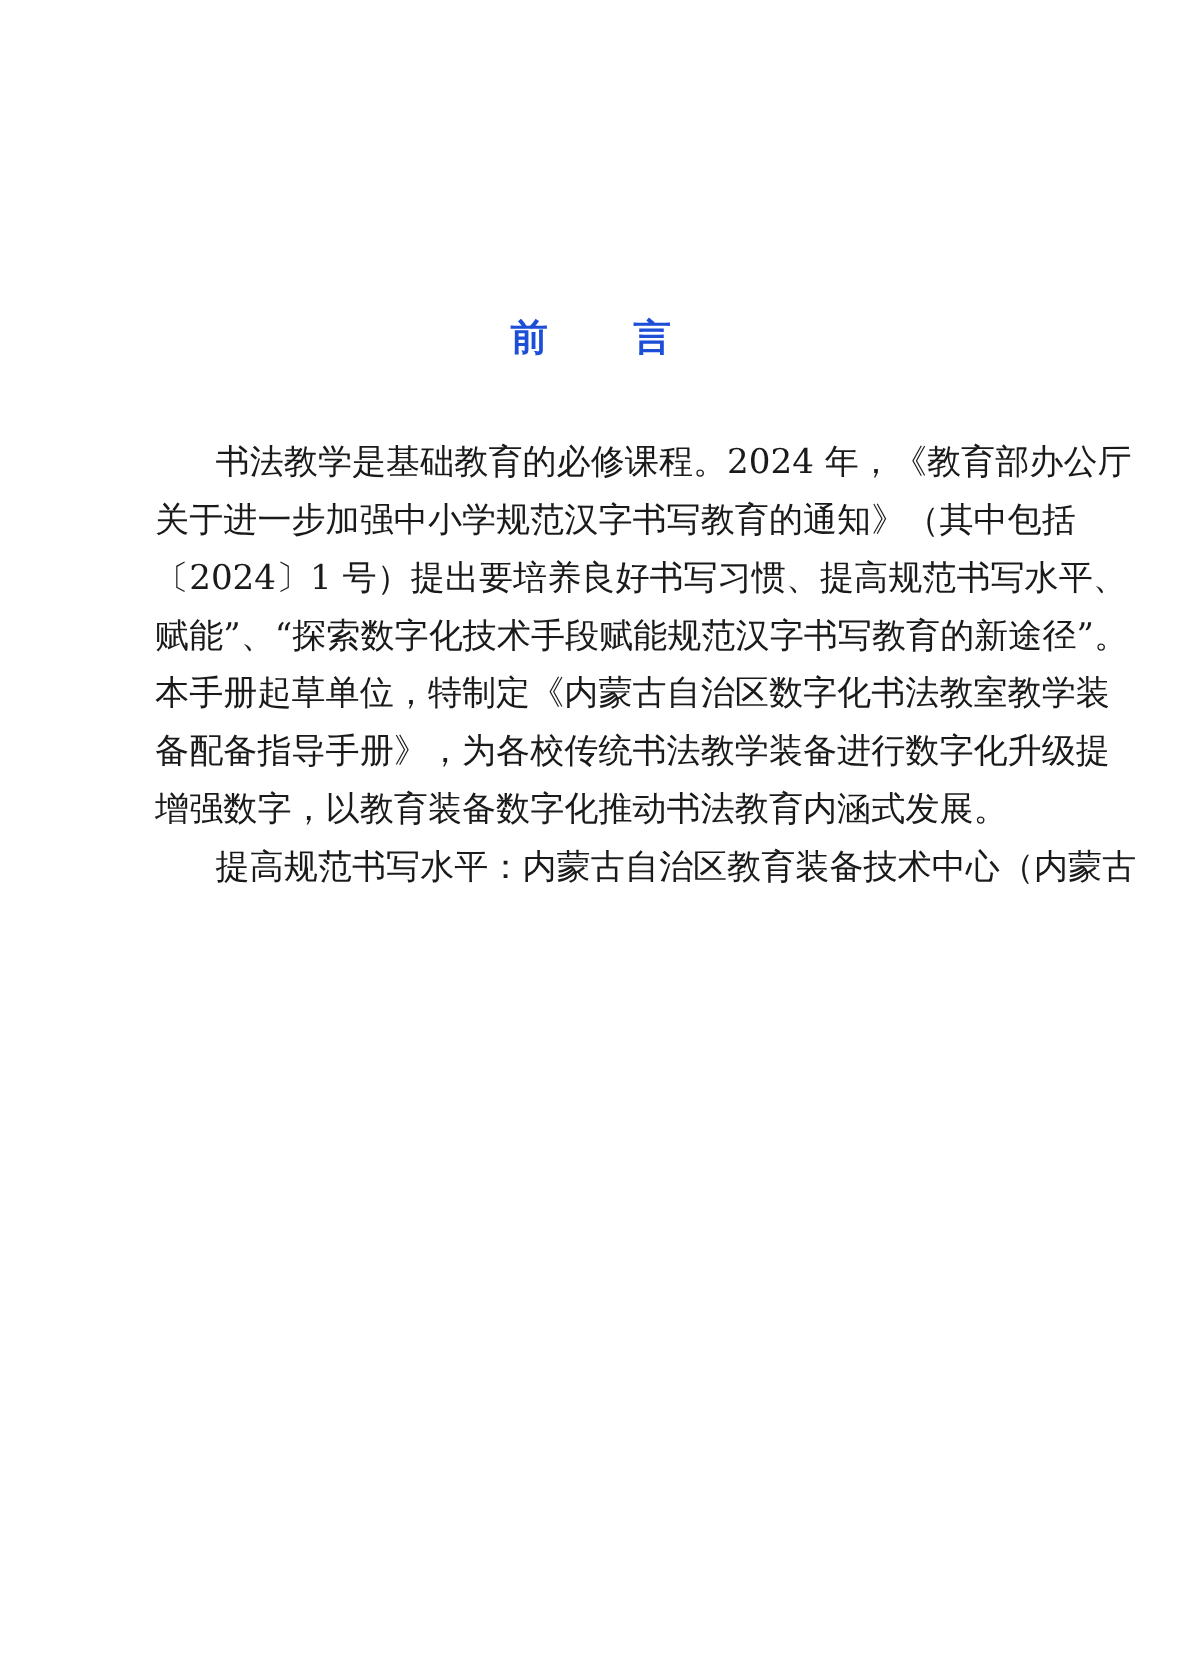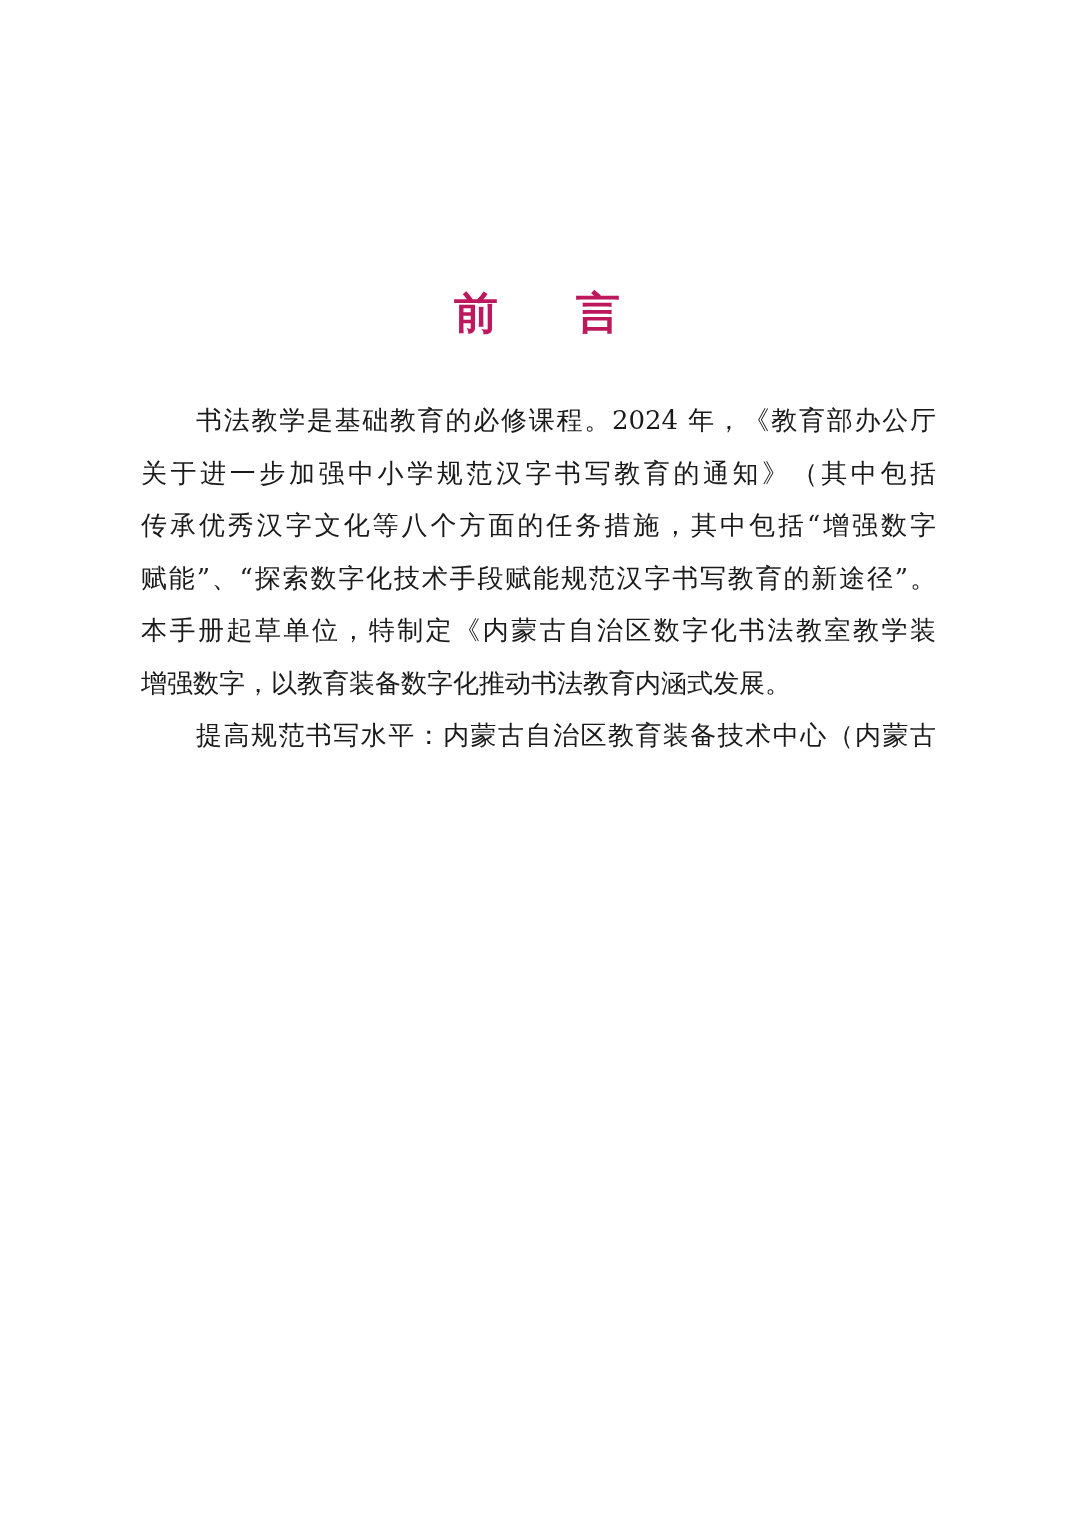--- a/index.html
+++ b/index.html
@@ -21,37 +21,37 @@
       width: 1074px;
       height: 1520px;
       background: #ffffff;
     }
     .title {
       position: absolute;
       top: 284px;
       left: 0;
       width: 1074px;
       text-align: center;
-      font-size: 44px;
+      font-size: 34px;
       font-weight: bold;
       letter-spacing: 0;
-      color: #be185d;
+      color: #1d4ed8;
     }
     .title span { display: inline-block; }
     .title .gap { width: 78px; }
     .body-text {
       position: absolute;
       left: 141px;
       top: 398px;
       width: 795px;
     }
     .line {
       height: 52.5px;
       line-height: 44px;
-      font-size: 26px;
+      font-size: 31px;
       white-space: nowrap;
       text-align: justify;
       text-align-last: justify;
       color: #1a1a1a;
     }
     .line.indent { padding-left: 55px; }
     .line.last { text-align-last: left; }
   </style>
 </head>
 <body>
@@ -60,26 +60,27 @@
 
   <h1 class="title" style="margin:0;">
     <span>前</span><span class="gap"></span><span>言</span>
   </h1>
 
   <div class="body-text">
 
     <div>
       <div class="line indent">书法教学是基础教育的必修课程。2024 年，《教育部办公厅</div>
       <div class="line">关于进一步加强中小学规范汉字书写教育的通知》（其中包括</div>
-      <div class="line">传承优秀汉字文化等八个方面的任务措施，其中包括“增强数字</div>
+      <div class="line">〔2024〕1 号）提出要培养良好书写习惯、提高规范书写水平、</div>
       <div class="line">赋能”、“探索数字化技术手段赋能规范汉字书写教育的新途径”。</div>
     </div>
 
     <div>
       <div class="line">本手册起草单位，特制定《内蒙古自治区数字化书法教室教学装</div>
+      <div class="line">备配备指导手册》，为各校传统书法教学装备进行数字化升级提</div>
       <div class="line last">增强数字，以教育装备数字化推动书法教育内涵式发展。</div>
     </div>
 
     <div>
       <div class="line indent">提高规范书写水平：内蒙古自治区教育装备技术中心（内蒙古</div>
     </div>
 
 
   </div>
 </div>

